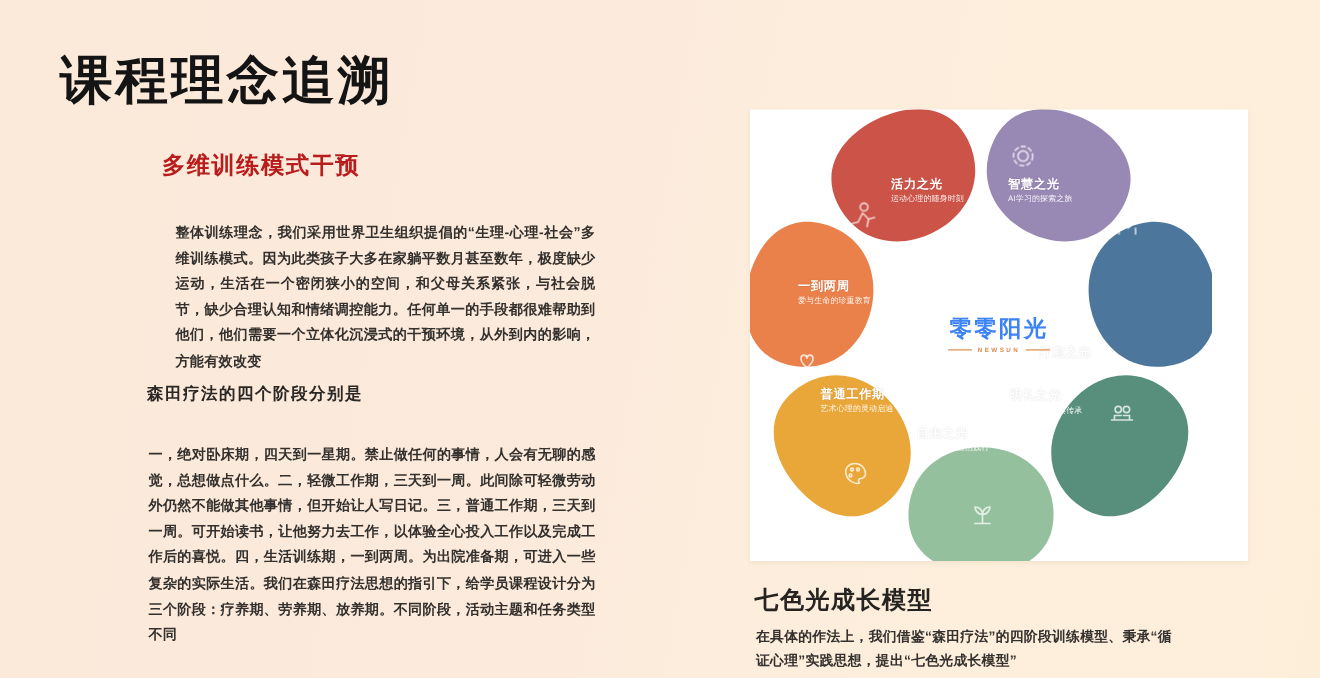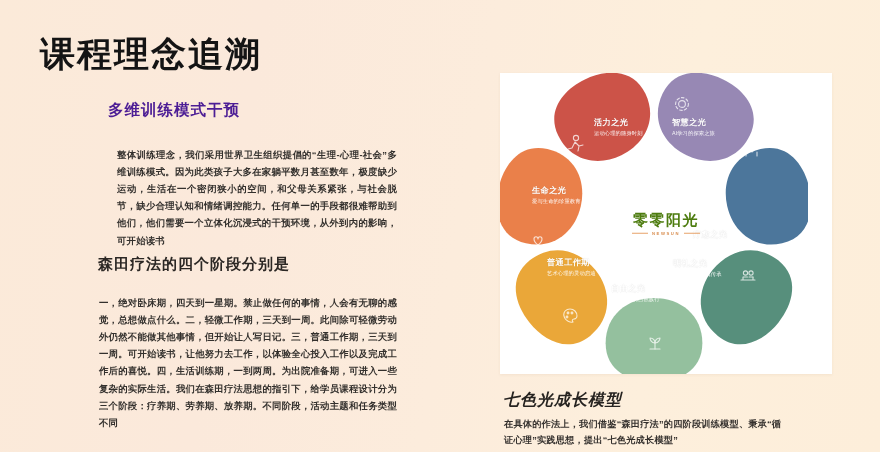--- a/index.html
+++ b/index.html
@@ -16,33 +16,33 @@
 
   .page-title {
     position:absolute; left:40px; top:34px;
     font-size:35px; font-weight:700; letter-spacing:2px;
     color:#141414; line-height:1.15;
   }
 
   .sub-title {
     position:absolute; left:108px; top:100px;
     font-size:15.5px; font-weight:700; letter-spacing:1px;
-    color:#4c1d95;
+    color:#b91c1c;
   }
 
   .body-para {
     position:absolute; left:117px; width:280px;
     font-size:9.4px; line-height:1.82; font-weight:700;
     color:#33302d; text-align:justify; letter-spacing:.2px;
   }
   .para-1 { top:146px; }
 
   .section-title {
     position:absolute; left:98px; top:255px;
-    font-size:15px; font-weight:700; letter-spacing:1px;
+    font-size:11px; font-weight:700; letter-spacing:1px;
     color:#2b2724;
   }
 
   .para-2 { left:99px; top:294px; width:298px; }
 
   
   .right-col { position:absolute; left:470px; top:0; width:410px; height:452px; }
 
   .figure-card {
     position:absolute; left:30px; top:73px;
@@ -66,51 +66,51 @@
     line-height:1.3; opacity:.92; margin-top:1.5px;
   }
 
   .center-logo {
     position:absolute; left:50%; top:50%;
     transform:translate(-50%,-50%);
     text-align:center; width:110px;
   }
   .logo-cn {
     font-size:15px; font-weight:700; letter-spacing:1.5px;
-    color:#4d7c0f; line-height:1.1;
+    color:#3b82f6; line-height:1.1;
   }
   .logo-en-wrap {
     display:flex; align-items:center; justify-content:center;
     gap:4px; margin-top:3px;
   }
   .logo-rule { display:block; width:16px; height:1px; background:#e8a36a; }
   .logo-en {
     font-size:4.2px; letter-spacing:1.6px; color:#d88c4e; font-weight:700;
   }
 
   .model-title {
     position:absolute; left:33px; top:390px;
-    font-size:16px; font-weight:700; letter-spacing:1px; color:#262320;font-style:italic;
+    font-size:16px; font-weight:700; letter-spacing:1px; color:#262320;
   }
   .model-para {
     position:absolute; left:34px; top:416px; width:280px;
     font-size:9.2px; line-height:1.75; font-weight:700;
     color:#35312e; letter-spacing:.2px;
   }
 </style>
 </head>
 <body>
 
 <div class="left-col">
 
   <div class="page-title">课程理念追溯</div>
 
   <div class="sub-title">多维训练模式干预</div>
 
-  <div class="body-para para-1">整体训练理念，我们采用世界卫生组织提倡的“生理-心理-社会”多维训练模式。因为此类孩子大多在家躺平数月甚至数年，极度缺少运动，生活在一个密闭狭小的空间，和父母关系紧张，与社会脱节，缺少合理认知和情绪调控能力。任何单一的手段都很难帮助到他们，他们需要一个立体化沉浸式的干预环境，从外到内的影响，可开始读书</div>
+  <div class="body-para para-1">整体训练理念，我们采用世界卫生组织提倡的“生理-心理-社会”多维训练模式。因为此类孩子大多在家躺平数月甚至数年，极度缺少运动，生活在一个密闭狭小的空间，和父母关系紧张，与社会脱节，缺少合理认知和情绪调控能力。任何单一的手段都很难帮助到他们，他们需要一个立体化沉浸式的干预环境，从外到内的影响，方能有效改变</div>
 
   <div class="section-title">森田疗法的四个阶段分别是</div>
 
   <div class="body-para para-2">一，绝对卧床期，四天到一星期。禁止做任何的事情，人会有无聊的感觉，总想做点什么。二，轻微工作期，三天到一周。此间除可轻微劳动外仍然不能做其他事情，但开始让人写日记。三，普通工作期，三天到一周。可开始读书，让他努力去工作，以体验全心投入工作以及完成工作后的喜悦。四，生活训练期，一到两周。为出院准备期，可进入一些复杂的实际生活。我们在森田疗法思想的指引下，给学员课程设计分为三个阶段：疗养期、劳养期、放养期。不同阶段，活动主题和任务类型不同</div>
 
 </div>
 
 <div class="right-col">
 
   <div class="figure-card">
@@ -227,21 +227,21 @@
       <span class="pl-name">自由之光</span>
       <span class="pl-desc">共创空间的自然践行</span>
     </div>
 
     <div class="petal-label" style="left:47px; top:185px;">
       <span class="pl-name">普通工作期</span>
       <span class="pl-desc">艺术心理的灵动启迪</span>
     </div>
 
     <div class="petal-label" style="left:32px; top:113px;">
-      <span class="pl-name">生命之光</span>
+      <span class="pl-name">一到两周</span>
       <span class="pl-desc">爱与生命的珍重教育</span>
     </div>
 
     <div class="center-logo">
       <div class="logo-cn">零零阳光</div>
       <div class="logo-en-wrap">
         <span class="logo-rule"></span>
         <span class="logo-en">NEWSUN</span>
         <span class="logo-rule"></span>
       </div>

